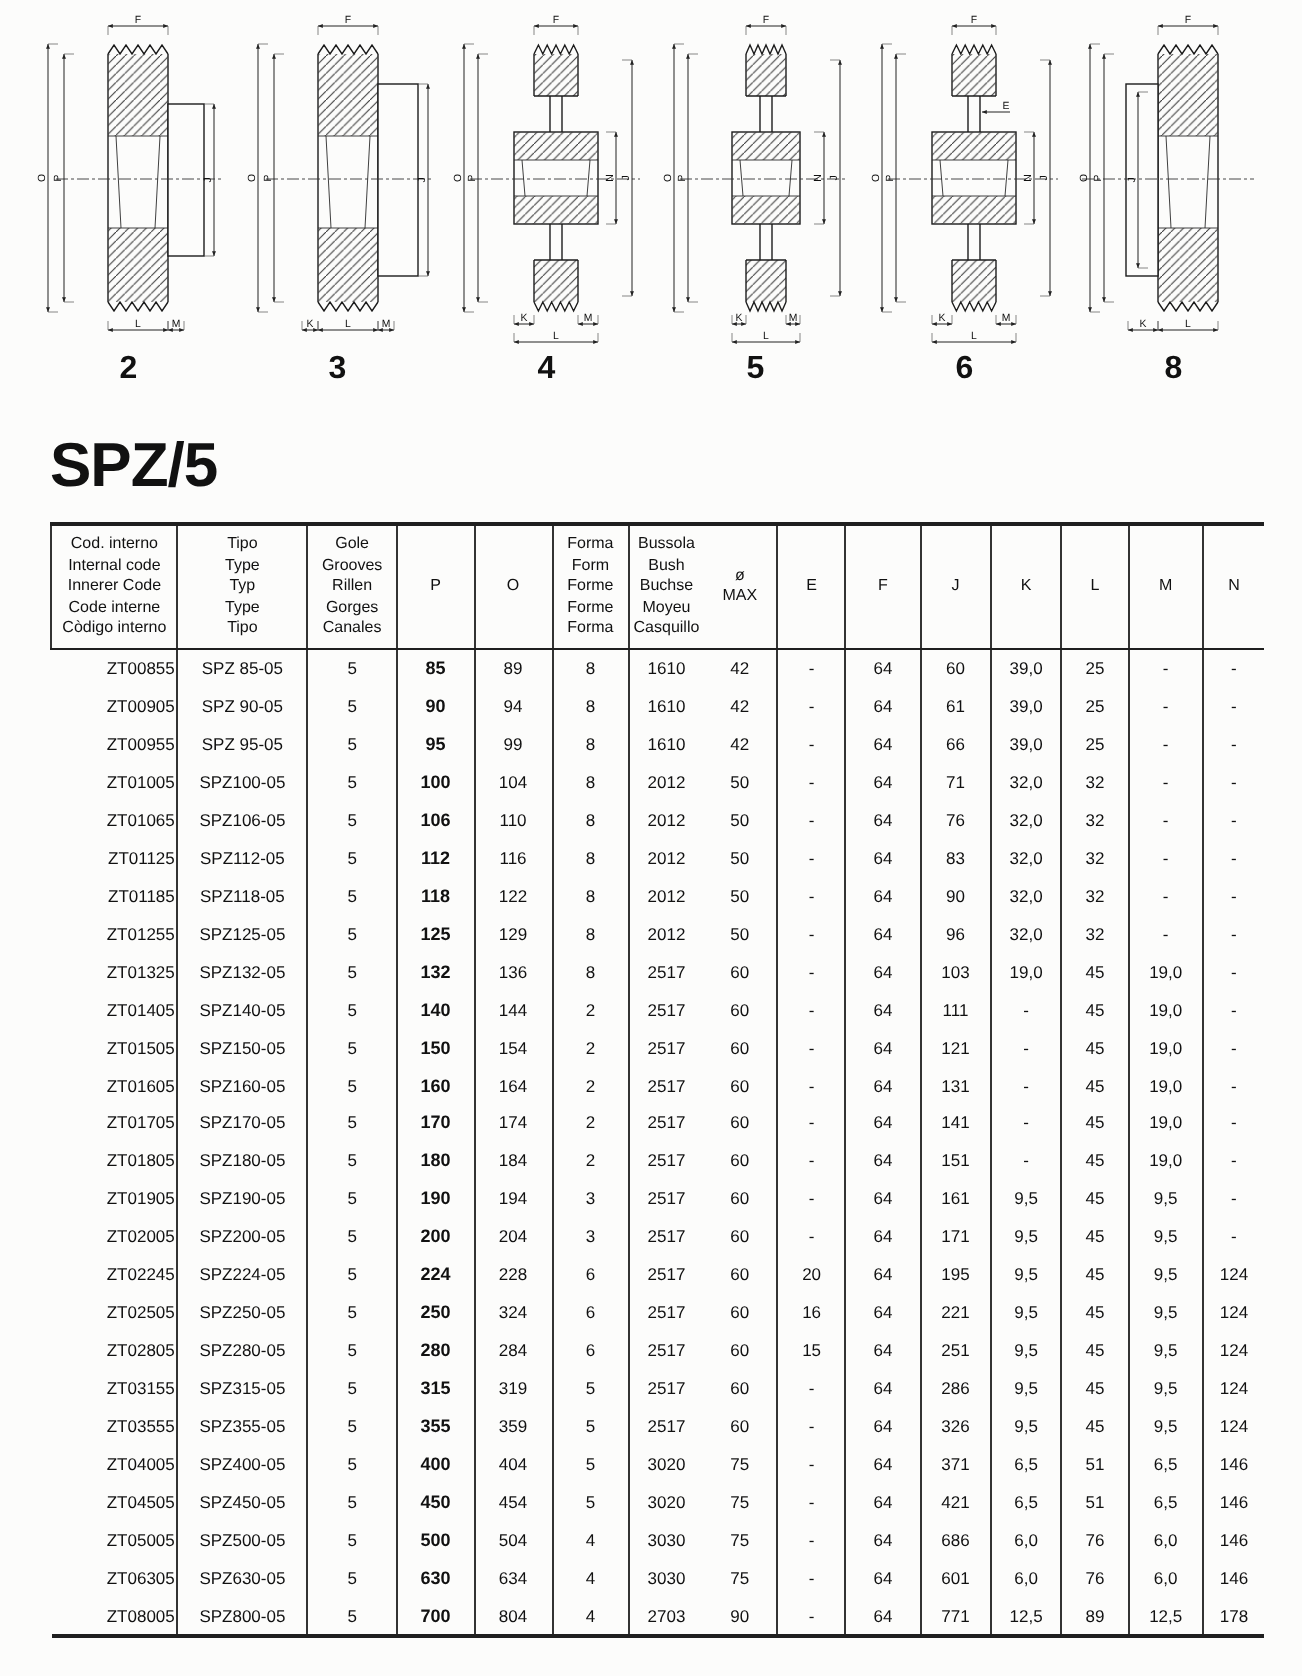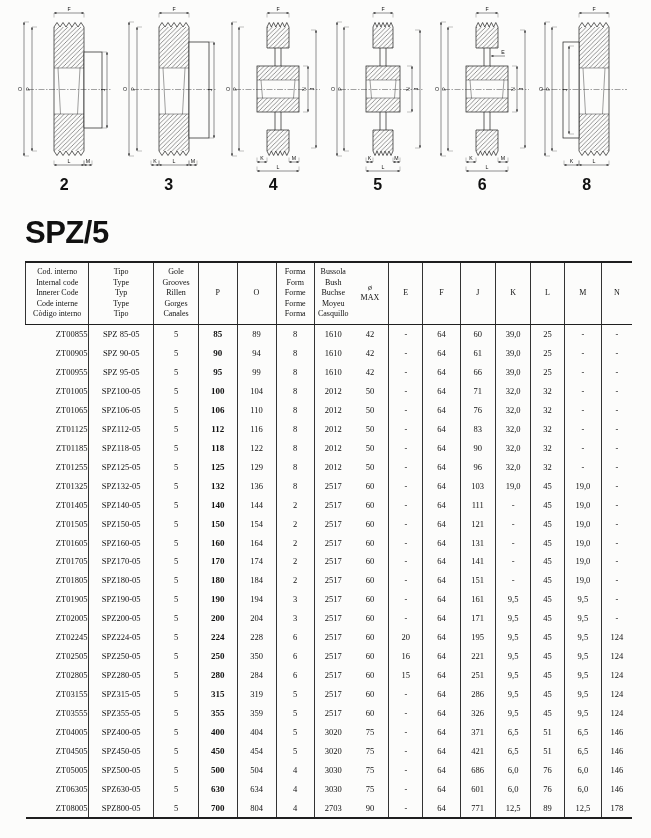--- a/index.html
+++ b/index.html
@@ -14,21 +14,21 @@
   .ln{stroke:#1c1c1c;stroke-width:0.7;fill:none;}
   .thin{stroke:#2a2a2a;stroke-width:0.45;fill:none;}
   .dim{stroke:#222;stroke-width:0.5;fill:none;}
   .ext{stroke:#555;stroke-width:0.35;fill:none;}
   .cl{stroke:#333;stroke-width:0.45;stroke-dasharray:6 1.5 1.5 1.5;fill:none;}
   .dlb{font-size:5.2px;fill:#111;}
   .ah{fill:#222;stroke:none;}
   
   .title{font-size:31px;font-weight:bold;margin:24px 0 0 25px;letter-spacing:-0.5px;line-height:1;}
   
-  .tblwrap{margin:13px 19px 0 25px;font-family:Liberation Serif, serif;}
+  .tblwrap{margin:13px 19px 0 25px;}
   table.spec{width:607px;border-collapse:collapse;table-layout:fixed;
              border-top:2.2px solid #1f1f1f;border-bottom:2.2px solid #1f1f1f;}
   table.spec th{border-bottom:1.4px solid #1f1f1f;font-weight:normal;font-size:8px;
                 line-height:1.32;padding:4px 1px;white-space:pre-line;text-align:center;
                 vertical-align:middle;}
   table.spec th,table.spec td{border-left:0.8px solid #333;}
   table.spec td:first-child{border-left:none;text-align:right;}
   table.spec th.no-left,table.spec td.no-left{border-left:none;}
   table.spec td{font-size:8.5px;text-align:center;height:18.95px;padding:0 1px;
                 overflow:hidden;}
@@ -814,21 +814,21 @@
             <td>9,5</td>
             <td>45</td>
             <td>9,5</td>
             <td>124</td>
           </tr>
           <tr>
             <td>ZT02505</td>
             <td>SPZ250-05</td>
             <td>5</td>
             <td>250</td>
-            <td>350</td>
+            <td>324</td>
             <td>6</td>
             <td>2517</td>
             <td class="no-left">60</td>
             <td>16</td>
             <td>64</td>
             <td>221</td>
             <td>9,5</td>
             <td>45</td>
             <td>9,5</td>
             <td>124</td>

